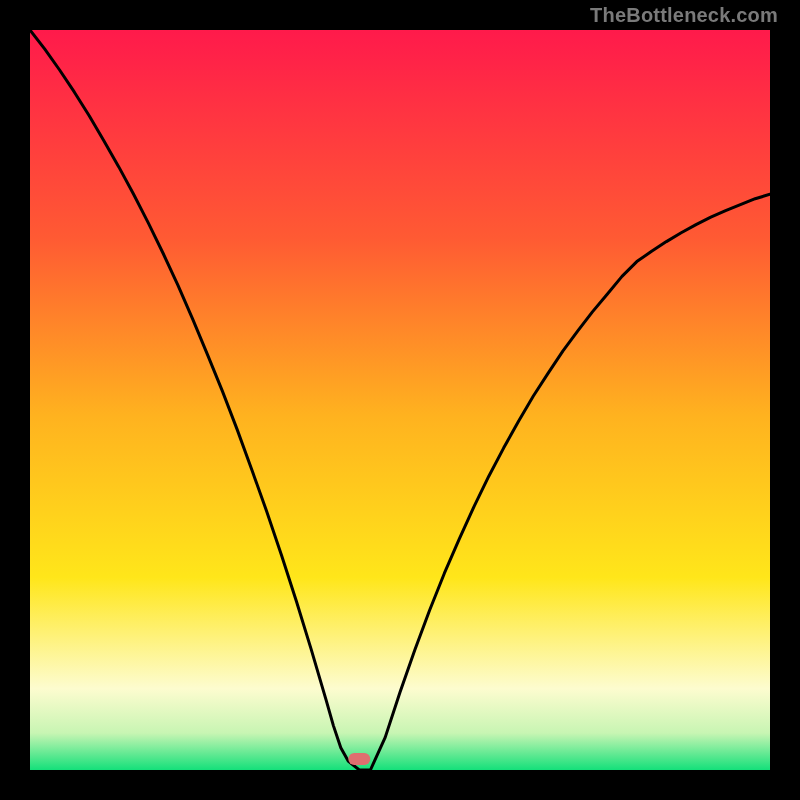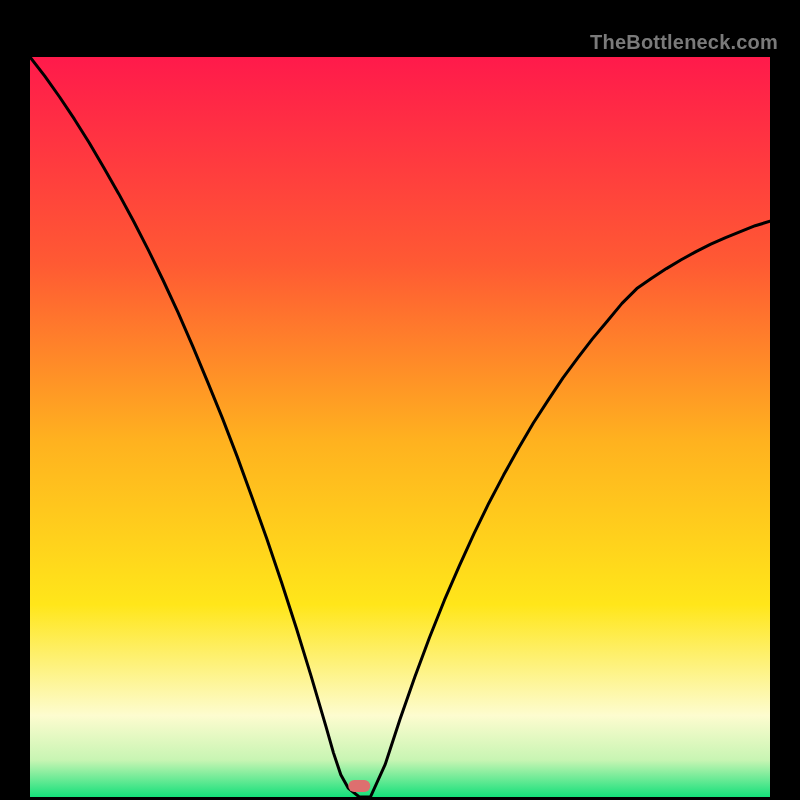--- a/index.html
+++ b/index.html
@@ -10,21 +10,20 @@
     background: #000;
     overflow: hidden;
   }
   .frame {
     position: absolute;
     top: 0;
     left: 0;
     width: 800px;
     height: 738px;
     background: #000;
-    margin-top: 27px;
   }
   .watermark {
     position: absolute;
     top: 4px;
     right: 22px;
     font-family: Arial, Helvetica, sans-serif;
     font-size: 20px;
     font-weight: 600;
     color: #7a7a7a;
     letter-spacing: 0.2px;

